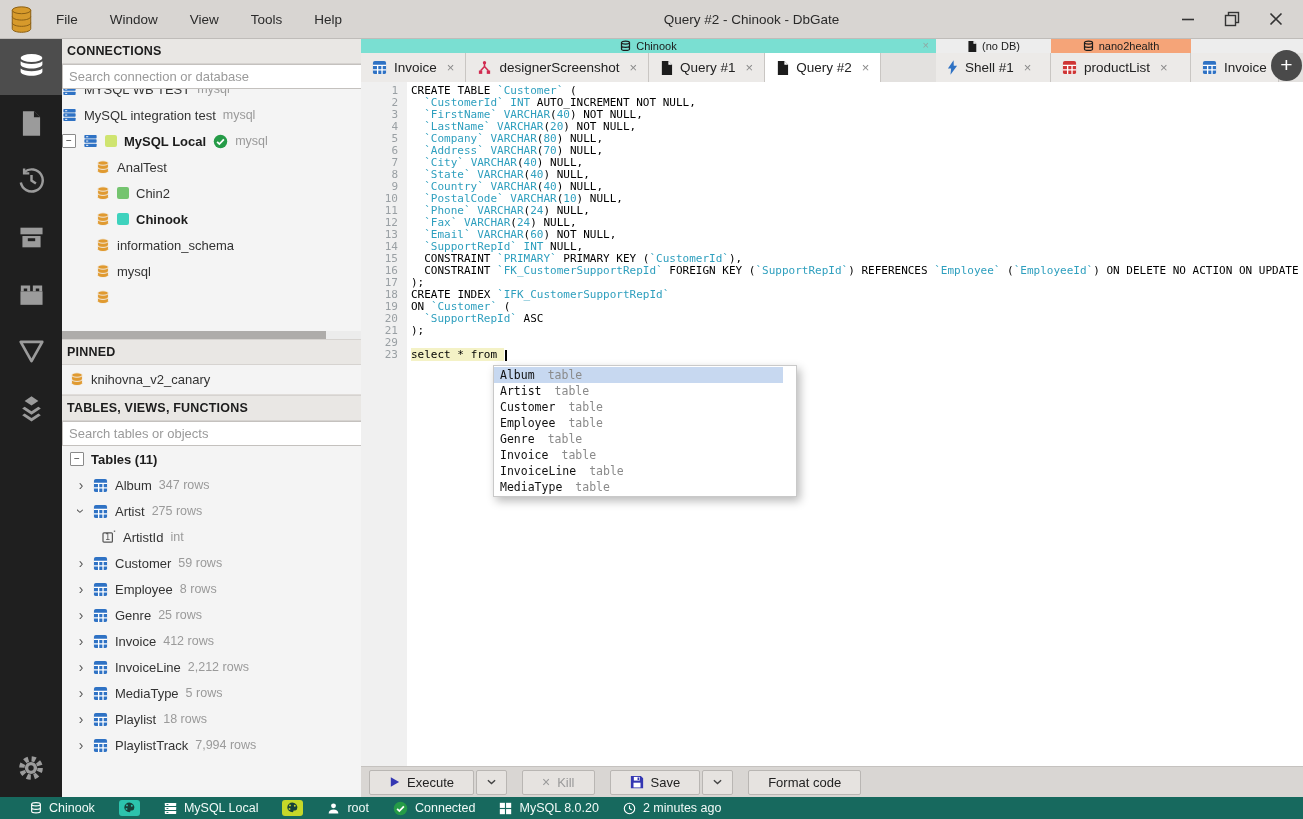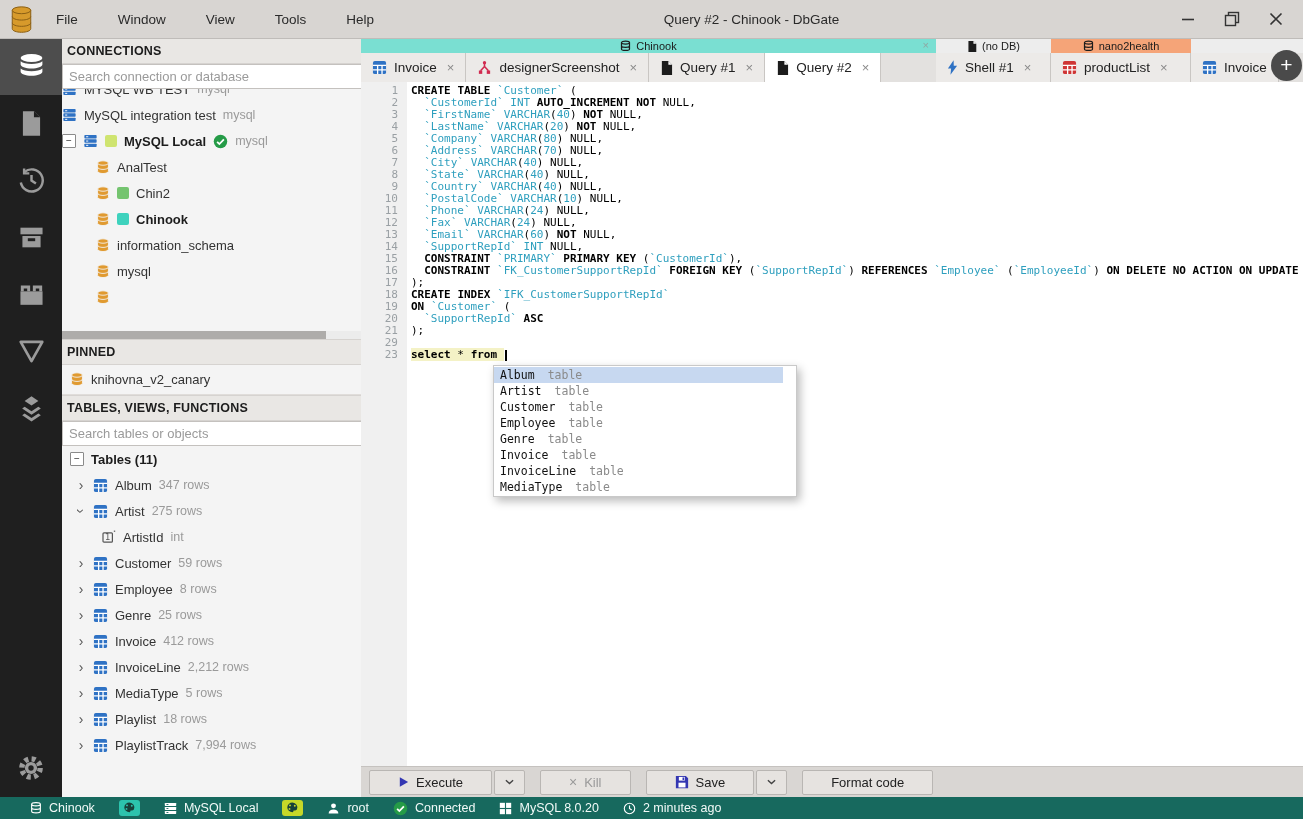--- a/index.html
+++ b/index.html
@@ -4,21 +4,21 @@
 <style>
   html,body{margin:0;padding:0}
   body{width:1303px;height:819px;position:relative;overflow:hidden;background:#e8e8e8;
        font-family:"Liberation Sans",sans-serif;-webkit-font-smoothing:antialiased}
   .ic{display:inline-flex;align-items:center;justify-content:center;flex:0 0 auto}
 
   
   .titlebar{position:absolute;left:0;top:0;right:0;height:38px;background:#d8d5d2;
             border-bottom:1px solid #bfbcb9;display:flex;align-items:center;z-index:30}
   .logo{margin:0 12px 0 10px}
-  .menu{display:flex;gap:18px;z-index:2}
+  .menu{display:flex;gap:10px;z-index:2}
   .menu-item{padding:4px 11px;font-size:13.5px;color:#2a2a2a}
   .tb-title{position:absolute;left:200px;right:0;text-align:center;font-size:13.5px;color:#2a2a2a}
   .winbtns{margin-left:auto;display:flex;gap:26px;padding-right:18px;z-index:2}
   .winbtn{width:18px;height:18px;display:flex;align-items:center;justify-content:center}
 
   
   .rail{position:absolute;left:0;top:38px;bottom:22px;width:62px;background:#1f1f1f;
         display:flex;flex-direction:column}
   .rail-item{height:57px;display:flex;align-items:center;justify-content:center}
   .rail-item.active{background:#4d4d4d}
@@ -82,40 +82,40 @@
   .plusbtn{position:absolute;top:12px;right:1px;width:31px;height:31px;border-radius:50%;
            background:#4a4a4a;color:#fff;font-size:21px;display:flex;align-items:center;
            justify-content:center;z-index:10;padding-bottom:2px;box-sizing:border-box}
 
   
   .editor{flex:1;background:#fff;display:flex;overflow:hidden;position:relative}
   .gutter{width:46px;flex:0 0 46px;background:#f0f0f0;color:#9aa0a4;text-align:right;
           padding:3px 9px 0 0;box-sizing:border-box;font:11px/12px "DejaVu Sans Mono",monospace}
   .code{flex:1;padding:3px 0 0 4px;white-space:pre;color:#000;
         font:11px/12px "DejaVu Sans Mono",monospace}
-  .code b{font-weight:bold}
+  .code b{font-weight:normal}
   .id,.ty,.num{color:#2e9fbe}
   .aline{background:#f4f2c6}
   .cursor{display:inline-block;width:2px;height:11px;background:#000;vertical-align:middle;margin-left:1px}
 
   
   .autocomplete{position:absolute;left:493px;top:365px;width:302px;background:#fff;
                 border:1px solid #c9c9c9;box-shadow:3px 4px 9px rgba(0,0,0,.28);
                 padding:1px 0;z-index:25}
   .ac-row{height:16px;display:flex;align-items:center;padding:0 6px;margin-right:13px;
           font:11.5px "DejaVu Sans Mono",monospace;color:#111}
   .ac-row.sel{background:#c7d8f0}
   .ac-kind{color:#8a8a8a;margin-left:13px}
 
   
   .toolbar{height:30px;flex:0 0 30px;background:#d9d6d3;border-top:1px solid #c5c2bf;
            display:flex;align-items:center;gap:15px;padding-left:8px}
   .btngroup{display:flex;gap:2px}
   .btn{height:23px;display:flex;align-items:center;gap:7px;background:#e6e3e0;
-       border:1px solid #b9b6b3;border-radius:2px;padding:0 28px;font-size:13px;color:#222}
+       border:1px solid #b9b6b3;border-radius:2px;padding:0 19px;font-size:13px;color:#222}
   .btn.dd{padding:0 10px}
   .btn.disabled{color:#9a9a9a}
   .kill-x{font-size:14px;color:#9a9a9a;line-height:1}
 
   
   .statusbar{position:absolute;left:0;right:0;bottom:0;height:22px;background:#17695e;
              display:flex;align-items:center;gap:24px;padding-left:30px;color:#f2faf8;
              font-size:12.5px;z-index:30}
   .st-item{display:flex;align-items:center;gap:7px;white-space:nowrap}
 </style>

